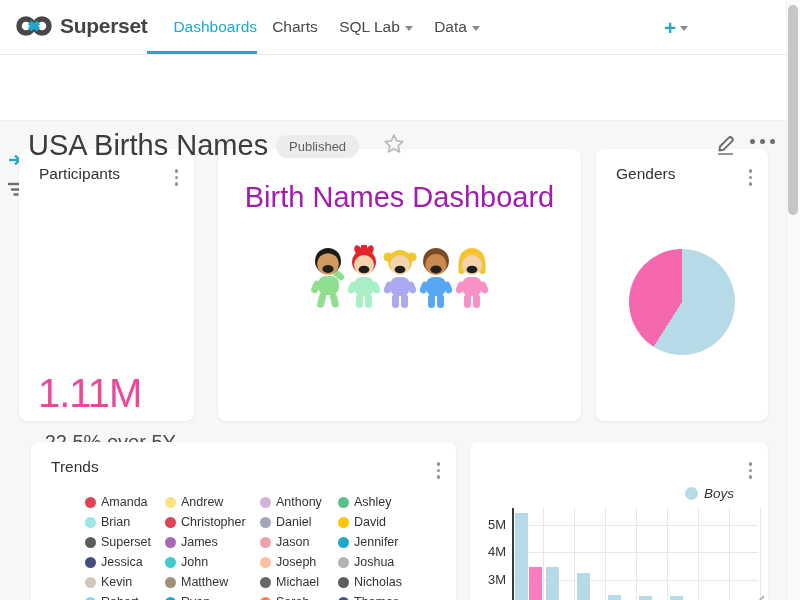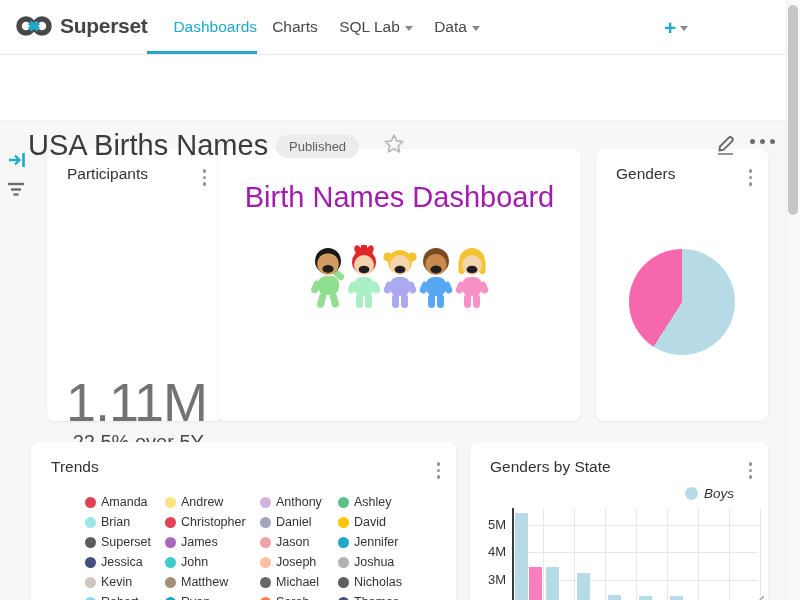--- a/index.html
+++ b/index.html
@@ -35,21 +35,21 @@
   
   .rail-icon{position:absolute;cursor:pointer;}
 
   
   .card{position:absolute;background:#fff;border-radius:8px;box-shadow:0 1px 3px rgba(0,0,0,0.07);}
   .card-title{position:absolute;left:20px;top:16px;font-size:15.5px;font-weight:500;color:#323232;}
   .kebab{position:absolute;right:14px;top:18px;display:flex;flex-direction:column;gap:3px;cursor:pointer;padding:2px;}
   .kebab span{width:3.5px;height:3.5px;border-radius:50%;background:#8f9497;}
 
   
-  .big-number{position:absolute;left:19px;top:222px;font-size:54px;color:#737373;letter-spacing:-1px;}
+  .big-number{position:absolute;left:19px;top:222px;font-size:40px;color:#ec4899;letter-spacing:-1px;}
   .big-number-trend{position:absolute;left:19px;top:282px;font-size:20px;color:#4a4a4a;}
   .sparkline{position:absolute;left:18px;top:188px;}
 
   
   .headline-text{position:absolute;left:0;top:32px;width:100%;text-align:center;
                  font-size:29px;color:#a21caf;}
   .kids{position:absolute;left:50%;top:96px;transform:translateX(-50%);}
 
   
   .pie{position:absolute;left:33px;top:100px;width:106px;height:106px;border-radius:50%;cursor:pointer;}
@@ -145,21 +145,21 @@
     </svg>
   </div>
   <div class="rail-icon" style="left:7px;top:180px;">
     <svg width="20" height="20" viewBox="0 0 20 20">
       <line x1="1" y1="4" x2="17" y2="4" stroke="#6b6b6b" stroke-width="2.4"></line>
       <line x1="4" y1="9.5" x2="14" y2="9.5" stroke="#6b6b6b" stroke-width="2.4"></line>
       <line x1="6.5" y1="14.5" x2="11.5" y2="14.5" stroke="#6b6b6b" stroke-width="2.4"></line>
     </svg>
   </div>
 
-  <div class="card" style="left:47px;top:149px;width:175px;height:272px;text-align:right;">
+  <div class="card" style="left:19px;top:149px;width:175px;height:272px;text-align:right;">
     <div class="card-title">Participants</div>
     <div class="kebab">
         <span></span>
         <span></span>
         <span></span>
       </div>
     <div class="big-number">1.11M</div>
     <div class="big-number-trend">-22.5% over 5Y</div>
     <div class="sparkline" style="top:338px;">
       <svg id="sparkline-svg" width="138" height="64" viewBox="0 0 138 64">
@@ -356,21 +356,20 @@
           <span class="leg-label">Sarah</span>
         </div>
         <div class="leg-item">
           <span class="leg-dot" style="background: rgb(69, 78, 124);"></span>
           <span class="leg-label">Thomas</span>
         </div>
       </div>
   </div>
 
   <div class="card" style="left:470px;top:442px;width:298px;height:170px;">
-    <div class="card-title">Genders by State</div>
     <div class="kebab">
         <span></span>
         <span></span>
         <span></span>
       </div>
     <div class="gbs-legend">
       <span class="leg-dot" id="boys-dot" style="background: rgb(183, 219, 230);"></span>
       <span class="leg-label">Boys</span>
     </div>
     <div class="plot" id="state-plot">

